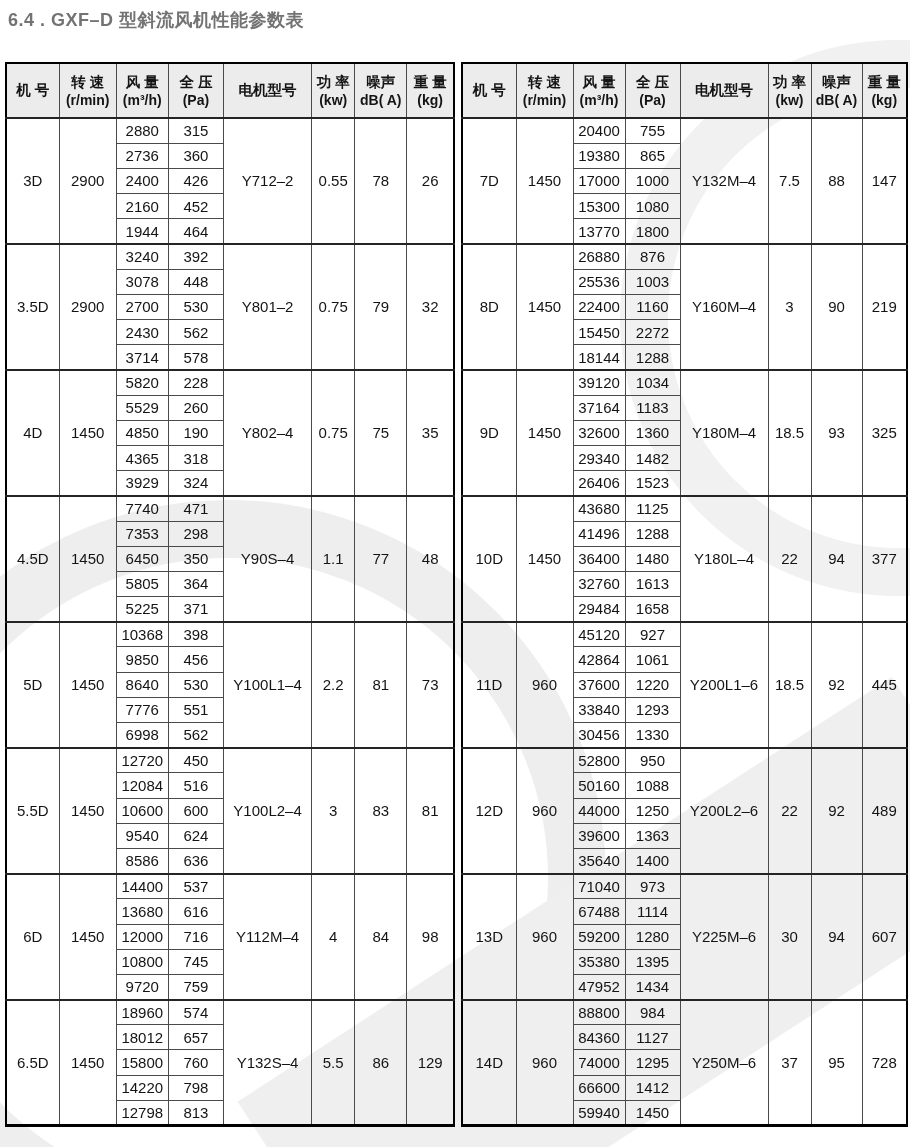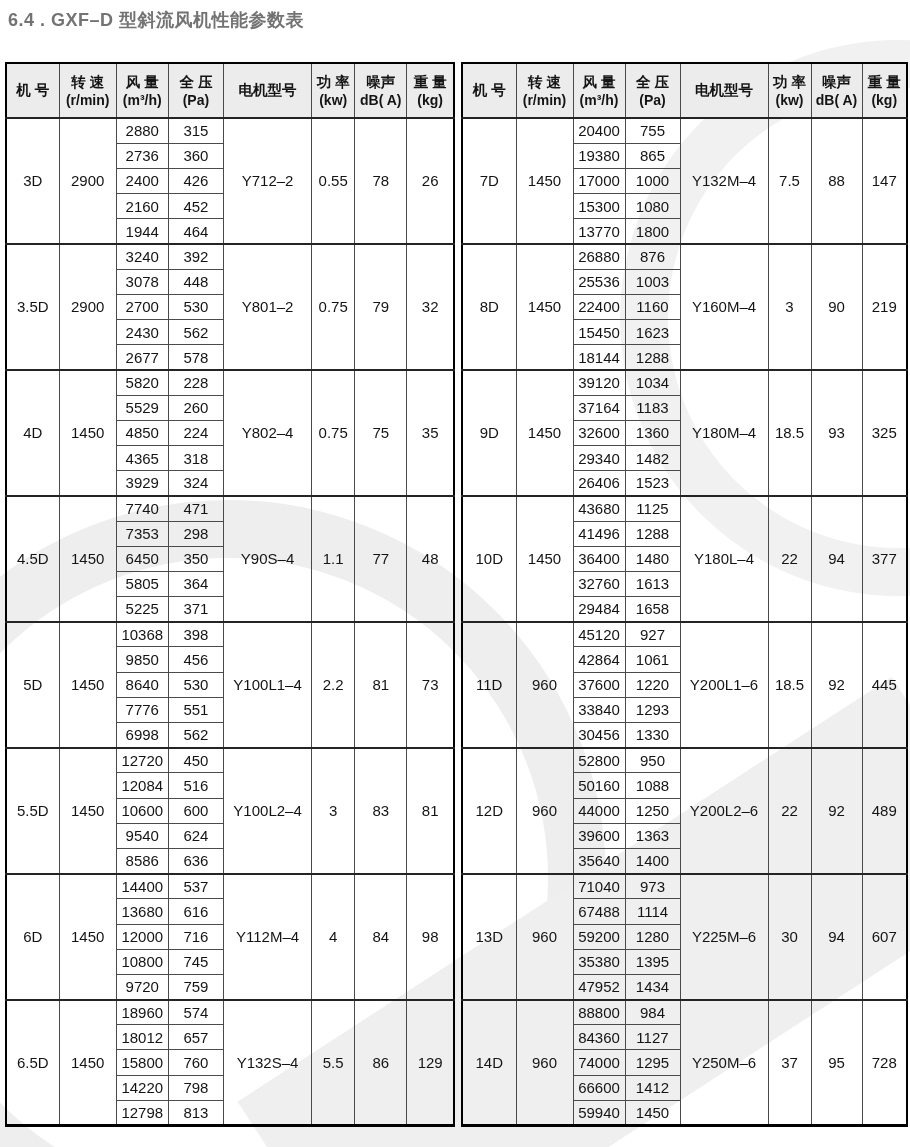--- a/index.html
+++ b/index.html
@@ -177,40 +177,40 @@
         </tr>
         <tr class="shaded">
           <td class="pt">2700</td>
           <td class="pt">530</td>
         </tr>
         <tr class="shaded">
           <td class="pt">2430</td>
           <td class="pt">562</td>
         </tr>
         <tr class="shaded">
-          <td class="pt">2677</td>
+          <td class="pt">3714</td>
           <td class="pt">578</td>
         </tr>
         <tr class="plain block-start">
           <td rowspan="5" class="merged">4D</td>
           <td rowspan="5" class="merged">1450</td>
           <td class="pt">5820</td>
           <td class="pt">228</td>
           <td rowspan="5" class="merged">Y802–4</td>
           <td rowspan="5" class="merged">0.75</td>
           <td rowspan="5" class="merged">75</td>
           <td rowspan="5" class="merged">35</td>
         </tr>
         <tr class="plain">
           <td class="pt">5529</td>
           <td class="pt">260</td>
         </tr>
         <tr class="plain">
           <td class="pt">4850</td>
-          <td class="pt">224</td>
+          <td class="pt">190</td>
         </tr>
         <tr class="plain">
           <td class="pt">4365</td>
           <td class="pt">318</td>
         </tr>
         <tr class="plain">
           <td class="pt">3929</td>
           <td class="pt">324</td>
         </tr>
         <tr class="shaded block-start">
@@ -430,21 +430,21 @@
         <tr class="shaded">
           <td class="pt">25536</td>
           <td class="pt">1003</td>
         </tr>
         <tr class="shaded">
           <td class="pt">22400</td>
           <td class="pt">1160</td>
         </tr>
         <tr class="shaded">
           <td class="pt">15450</td>
-          <td class="pt">1623</td>
+          <td class="pt">2272</td>
         </tr>
         <tr class="shaded">
           <td class="pt">18144</td>
           <td class="pt">1288</td>
         </tr>
         <tr class="plain block-start">
           <td rowspan="5" class="merged">9D</td>
           <td rowspan="5" class="merged">1450</td>
           <td class="pt">39120</td>
           <td class="pt">1034</td>

